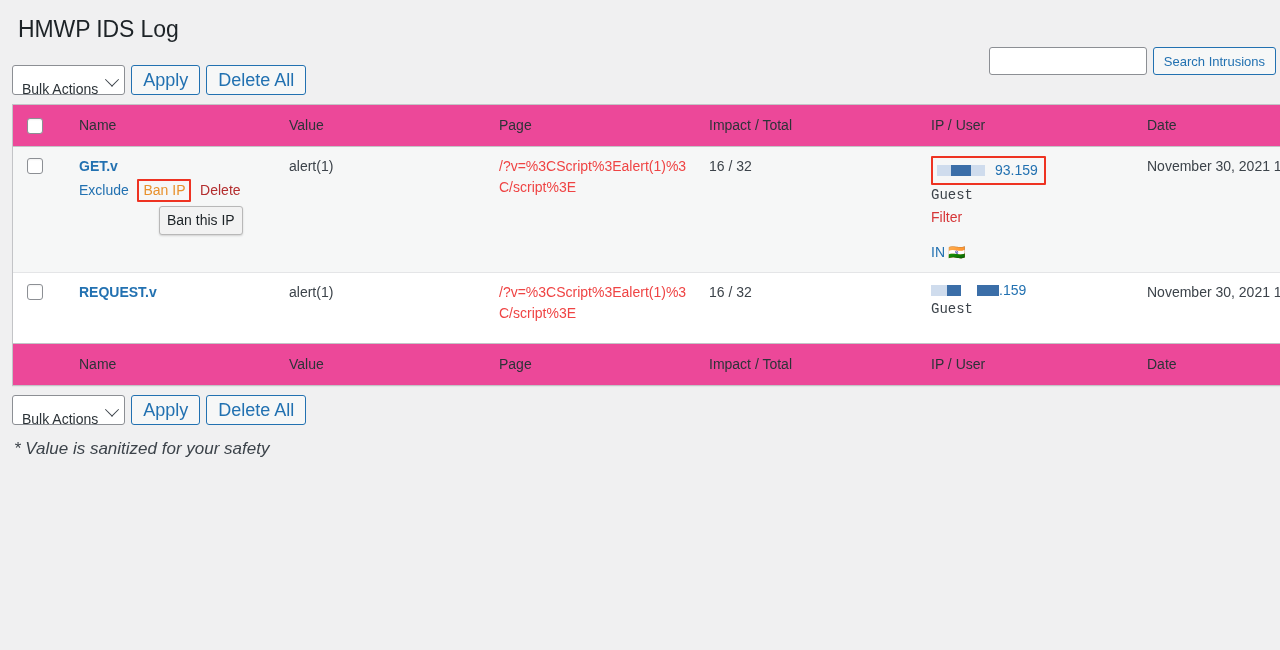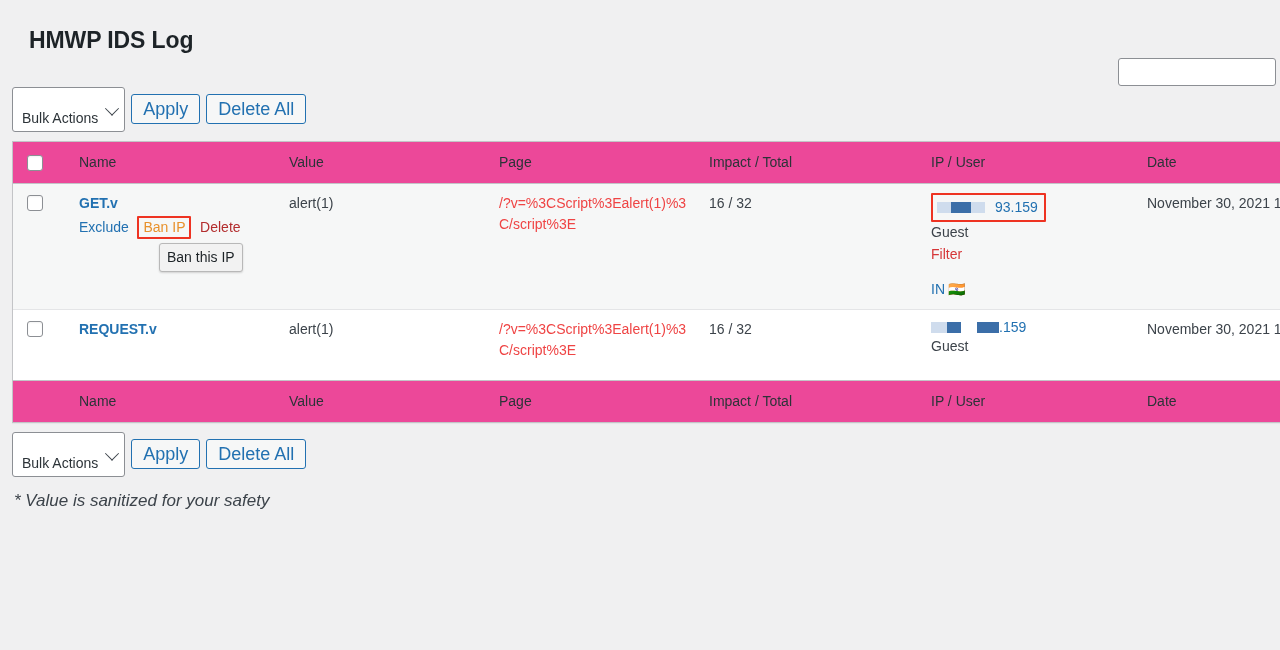--- a/index.html
+++ b/index.html
@@ -17,24 +17,24 @@
     position: relative;
     width: 1280px;
     height: 650px;
     box-sizing: border-box;
     padding: 0 4px 0 12px;
   }
 
   
   .page-title {
     font-size: 23px;
-    font-weight: 700;
+    font-weight: 400;
     color: #1d2327;
     line-height: 1.3;
-    margin: 17px;
+    margin: 6px;
     padding: 9px 0 4px 0;
     letter-spacing: -0.1px;
   }
 
   
   .search-row {
     position: absolute;
     top: 41px;
     right: 4px;
     display: flex;
@@ -79,21 +79,21 @@
     gap: 6px;
     padding: 10px 0 9px 0;
   }
   .tablenav.bottom {
     padding: 9px 0 4px 0;
   }
   .select-wrap {
     position: relative;
     display: inline-flex;
     align-items: center;
-    height: 45px;
+    height: 30px;
     box-sizing: border-box;
     background: #fff;
     border: 1px solid #8c8f94;
     border-radius: 3px;
     padding: 18px 26px 0 9px;
     font-size: 14px;
     color: #2c3338;
     cursor: pointer;
   }
   .select-wrap .chev {
@@ -271,20 +271,21 @@
   .ip-num {
     color: #2271b1;
     font-size: 14px;
     cursor: pointer;
     text-decoration: none;
   }
   .guest {
     color: #3c434a;
     font-size: 14px;
     line-height: 1.55;
+    font-family: Liberation Mono, monospace;
   }
   .filter-link {
     color: #d63638;
     font-size: 14px;
     text-decoration: none;
     cursor: pointer;
     display: block;
     line-height: 1.5;
   }
   .country {
@@ -305,20 +306,21 @@
 </style>
 </head>
 <body>
 
 <div class="page">
 
   <h1 class="page-title">HMWP IDS Log</h1>
 
   <div class="search-row">
     <input class="search-input" type="text" value="" placeholder="" style="">
+    <button class="btn-secondary">Search Intrusions</button>
   </div>
 
   <div class="tablenav top">
     <div class="select-wrap">
       <span>Bulk Actions</span>
       <span class="chev"></span>
     </div>
     <button class="btn-apply">Apply</button>
     <button class="btn-apply">Delete All</button>
   </div>

